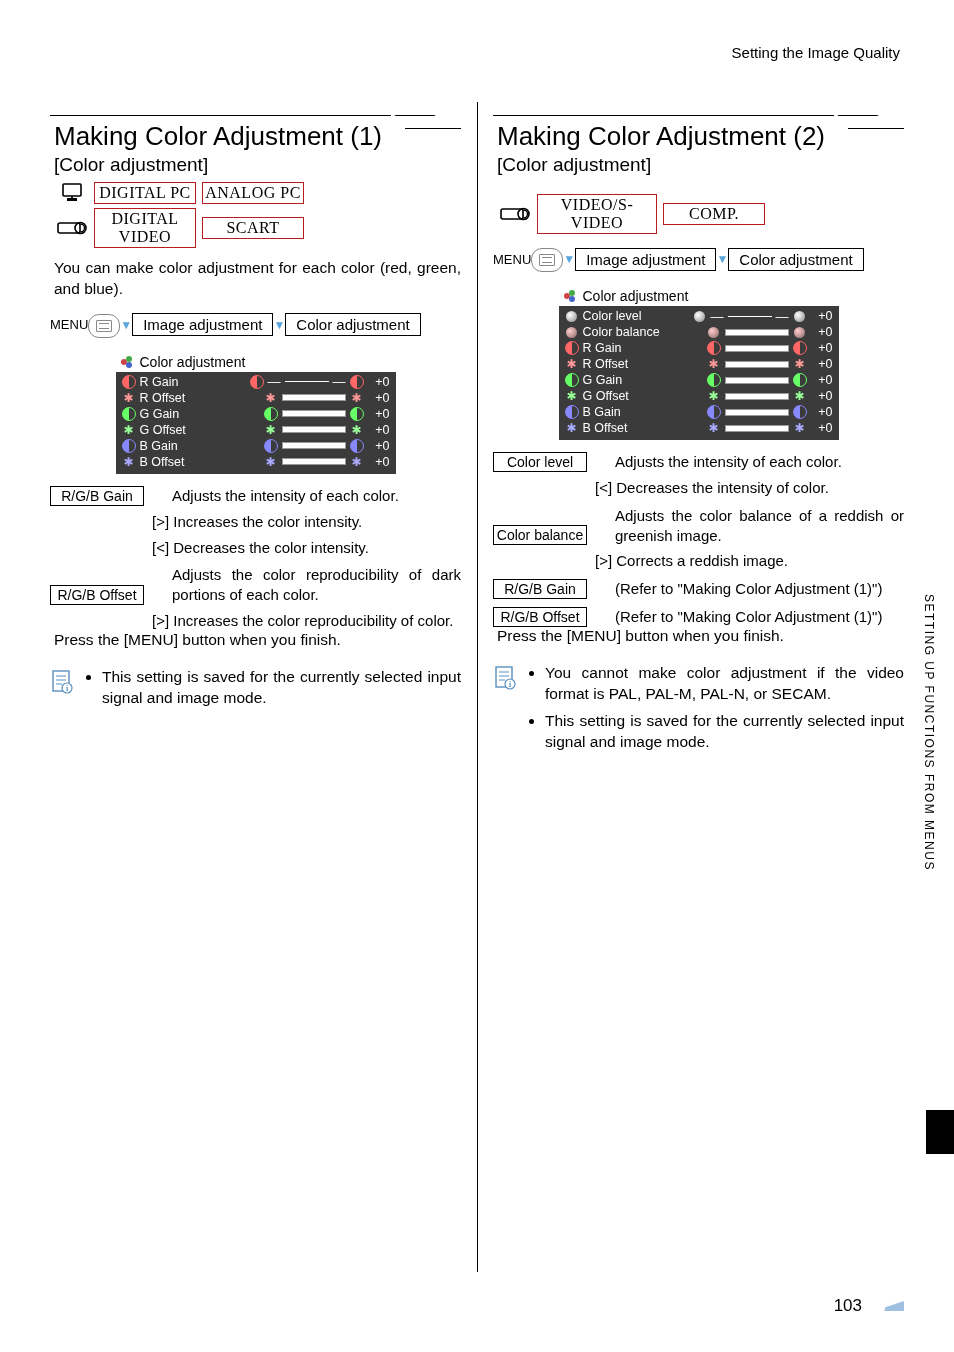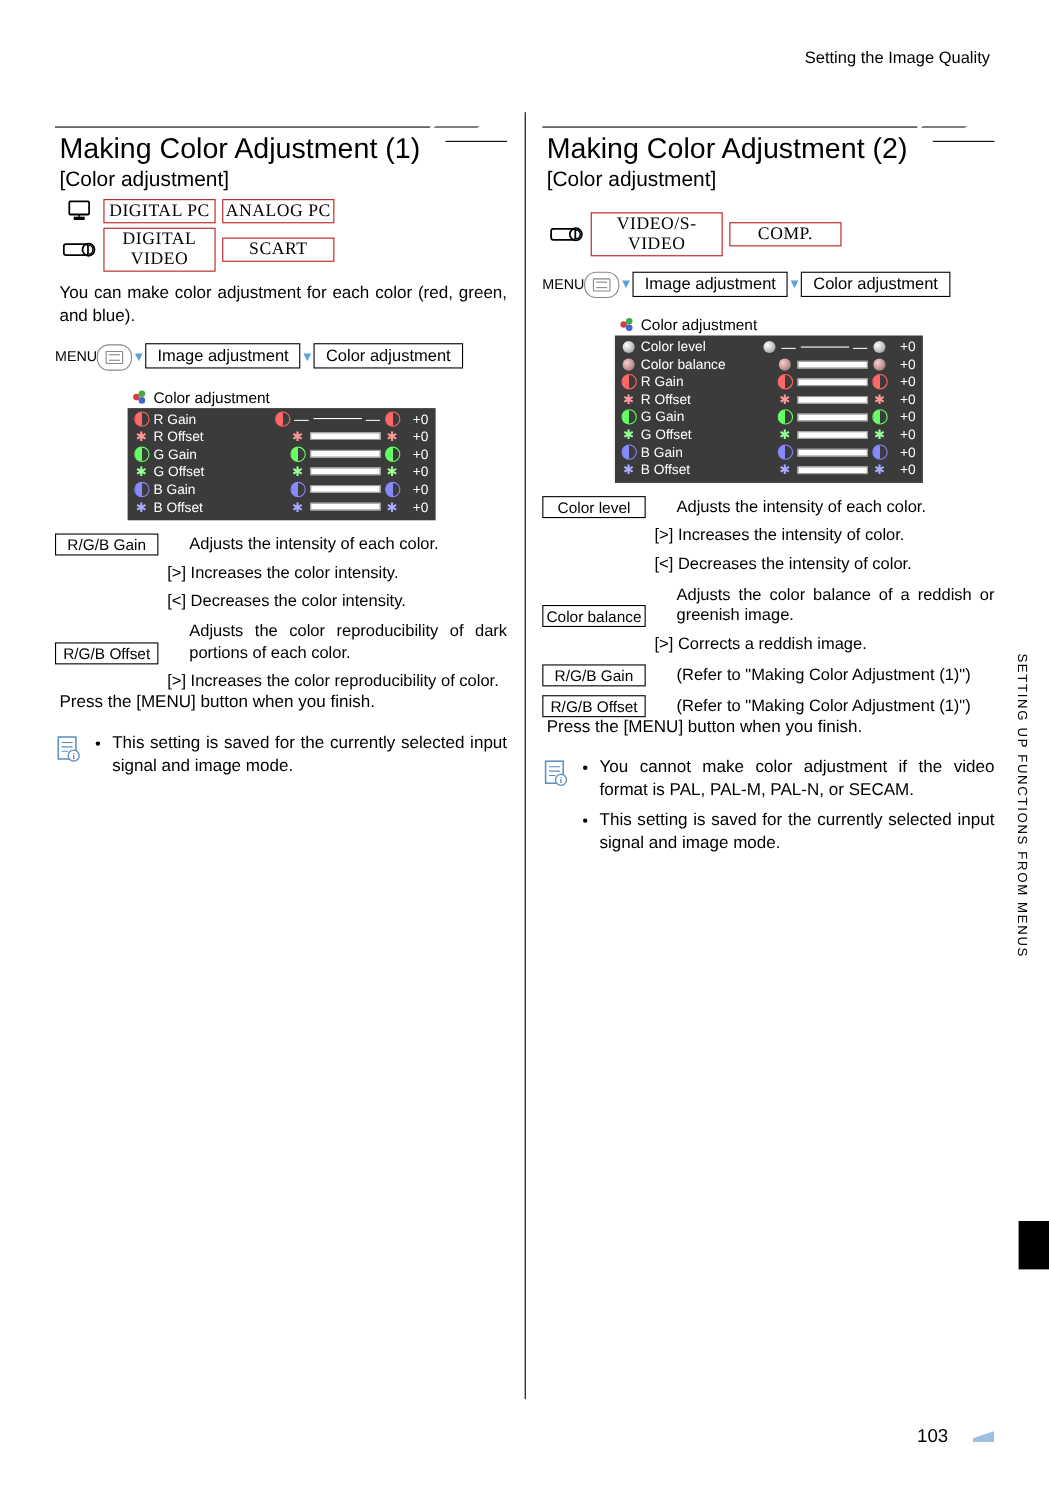--- a/index.html
+++ b/index.html
@@ -404,21 +404,20 @@
               <span class="val">+0</span>
             </div>
           </div>
       </div>
 
       <div class="desc-table" id="desc-right">
           <div class="desc-row">
             <div class="label">Color level</div>
             <div class="txt">Adjusts the intensity of each color.</div>
           </div>
-          <div class="desc-sub">[&gt;] Increases the intensity of color.</div>
           <div class="desc-sub">[&lt;] Decreases the intensity of color.</div>
           <div class="desc-row">
             <div class="label">Color balance</div>
             <div class="txt">Adjusts the color balance of a reddish or greenish image.</div>
           </div>
           <div class="desc-sub">[&gt;] Corrects a reddish image.</div>
           <div class="desc-row">
             <div class="label">R/G/B Gain</div>
             <div class="txt">(Refer to "Making Color Adjustment (1)")</div>
           </div>

